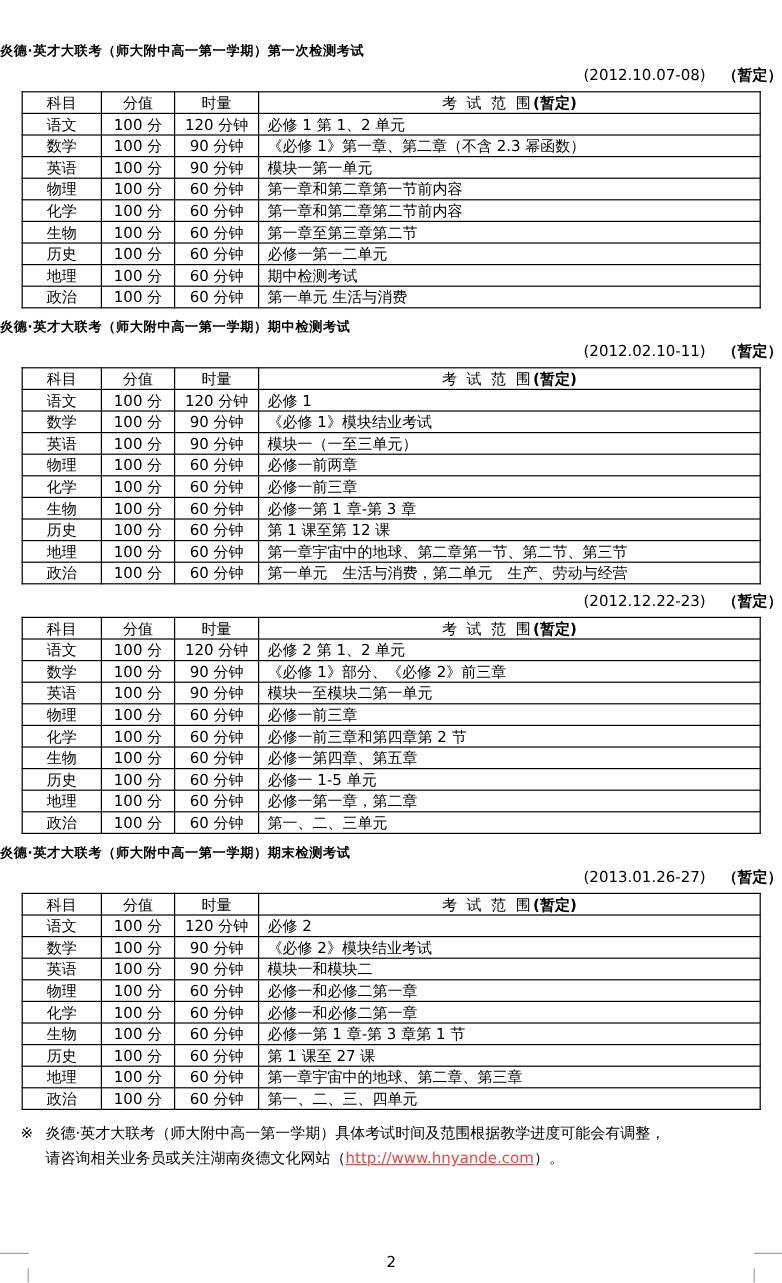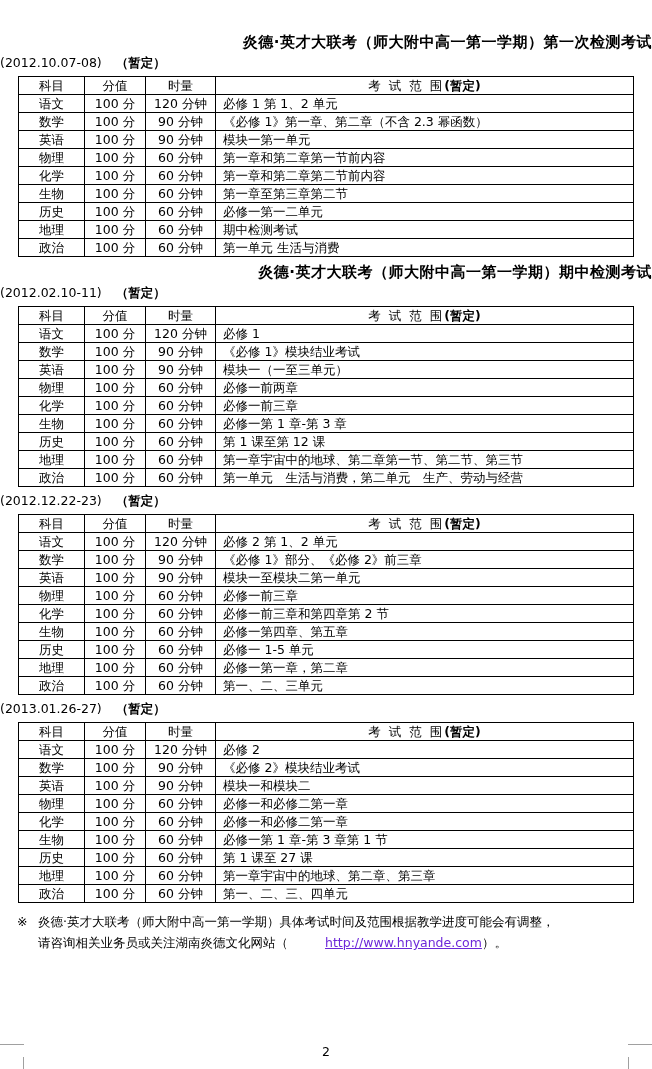--- a/index.html
+++ b/index.html
@@ -9,29 +9,29 @@
     position: relative;
     overflow: hidden;
     font-family: "DejaVu Sans", "Liberation Sans", sans-serif;
     color: #000;
   }
   .page { padding-top: 33px; }
 
   .exam-section { margin-bottom: 6px; }
 
   .section-title {
-    text-align: right;
-    font-size: 15px;
+    text-align: left;
+    font-size: 11px;
     line-height: 19px;
     font-weight: bold;
     margin-bottom: 3px;
     letter-spacing: 0.5px;
   }
   .date-line {
-    text-align: left;
+    text-align: right;
     font-size: 12.5px;
     line-height: 16px;
     margin-bottom: 5px;
   }
   .date-line .tentative { font-weight: bold; margin-left: 14px; }
 
   table.exam-table {
     margin-left: 18px;
     width: 615px;
     border-collapse: collapse;
@@ -62,23 +62,22 @@
     margin: 8px 16px 0 38px;
     font-size: 12.5px;
     line-height: 21px;
   }
   .footnote .marker {
     position: absolute;
     left: -21px; top: 0;
     font-size: 12.5px;
   }
   .footnote a {
-    color: #6d28d9;
+    color: #ef4444;
     text-decoration: underline;
-    margin-left: 37px;
   }
 
   .footer-mark { position: absolute; background: #a0a0a0; }
   .footer-mark.h { height: 1px; width: 24px; top: 1044px; }
   .footer-mark.h.left  { left: 0; }
   .footer-mark.h.right { right: 0; }
   .footer-mark.v { width: 1px; height: 12px; top: 1057px; }
   .footer-mark.v.left  { left: 23px; }
   .footer-mark.v.right { right: 23px; }
 
@@ -324,20 +323,21 @@
             <td>政治</td>
             <td>100 分</td>
             <td>60 分钟</td>
             <td>第一、二、三单元</td>
           </tr>
         </tbody>
     </table>
   </section>
 
   <section class="exam-section">
+    <h2 class="section-title">炎德·英才大联考（师大附中高一第一学期）期末检测考试</h2>
     <div class="date-line">
       <span>(2013.01.26-27)</span><span class="tentative">（暂定）</span>
     </div>
     <table class="exam-table">
       <colgroup>
           <col class="col-subject">
           <col class="col-score">
           <col class="col-duration">
           <col class="col-scope">
         </colgroup>

